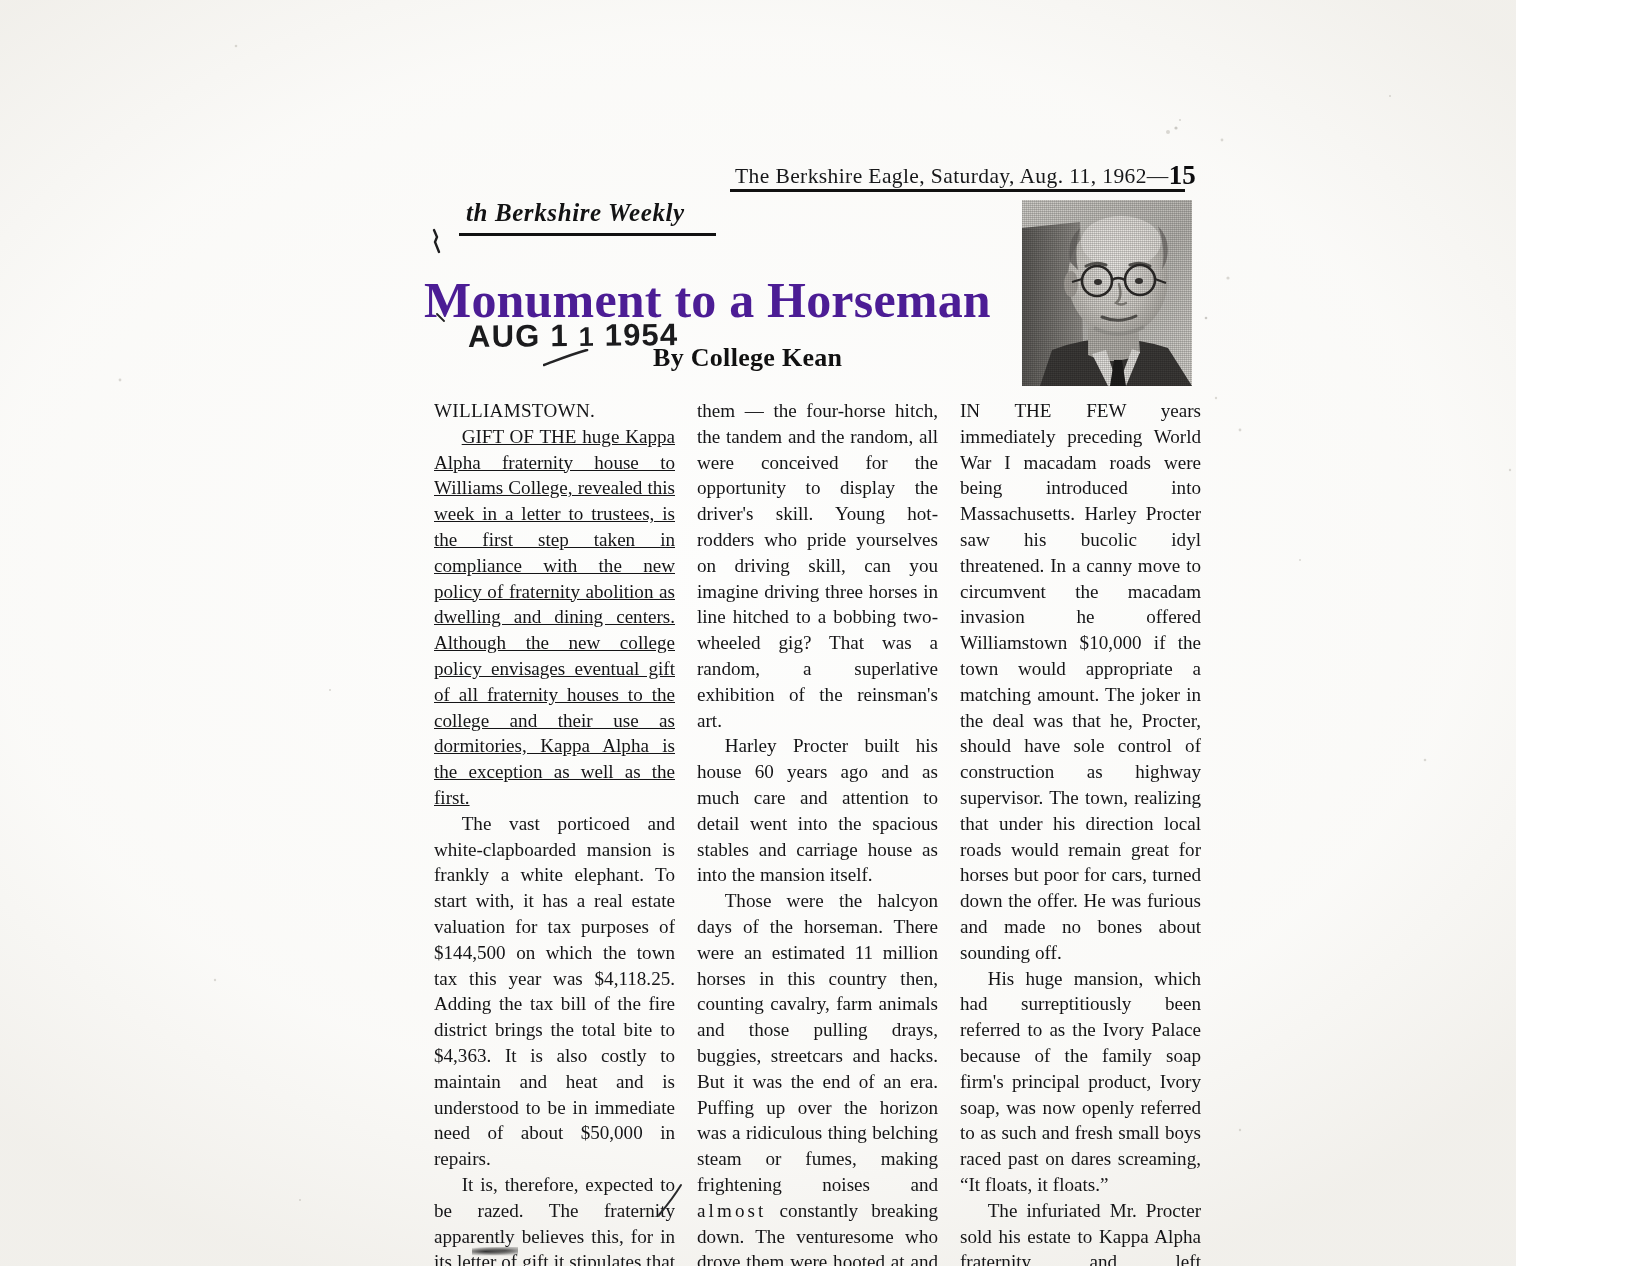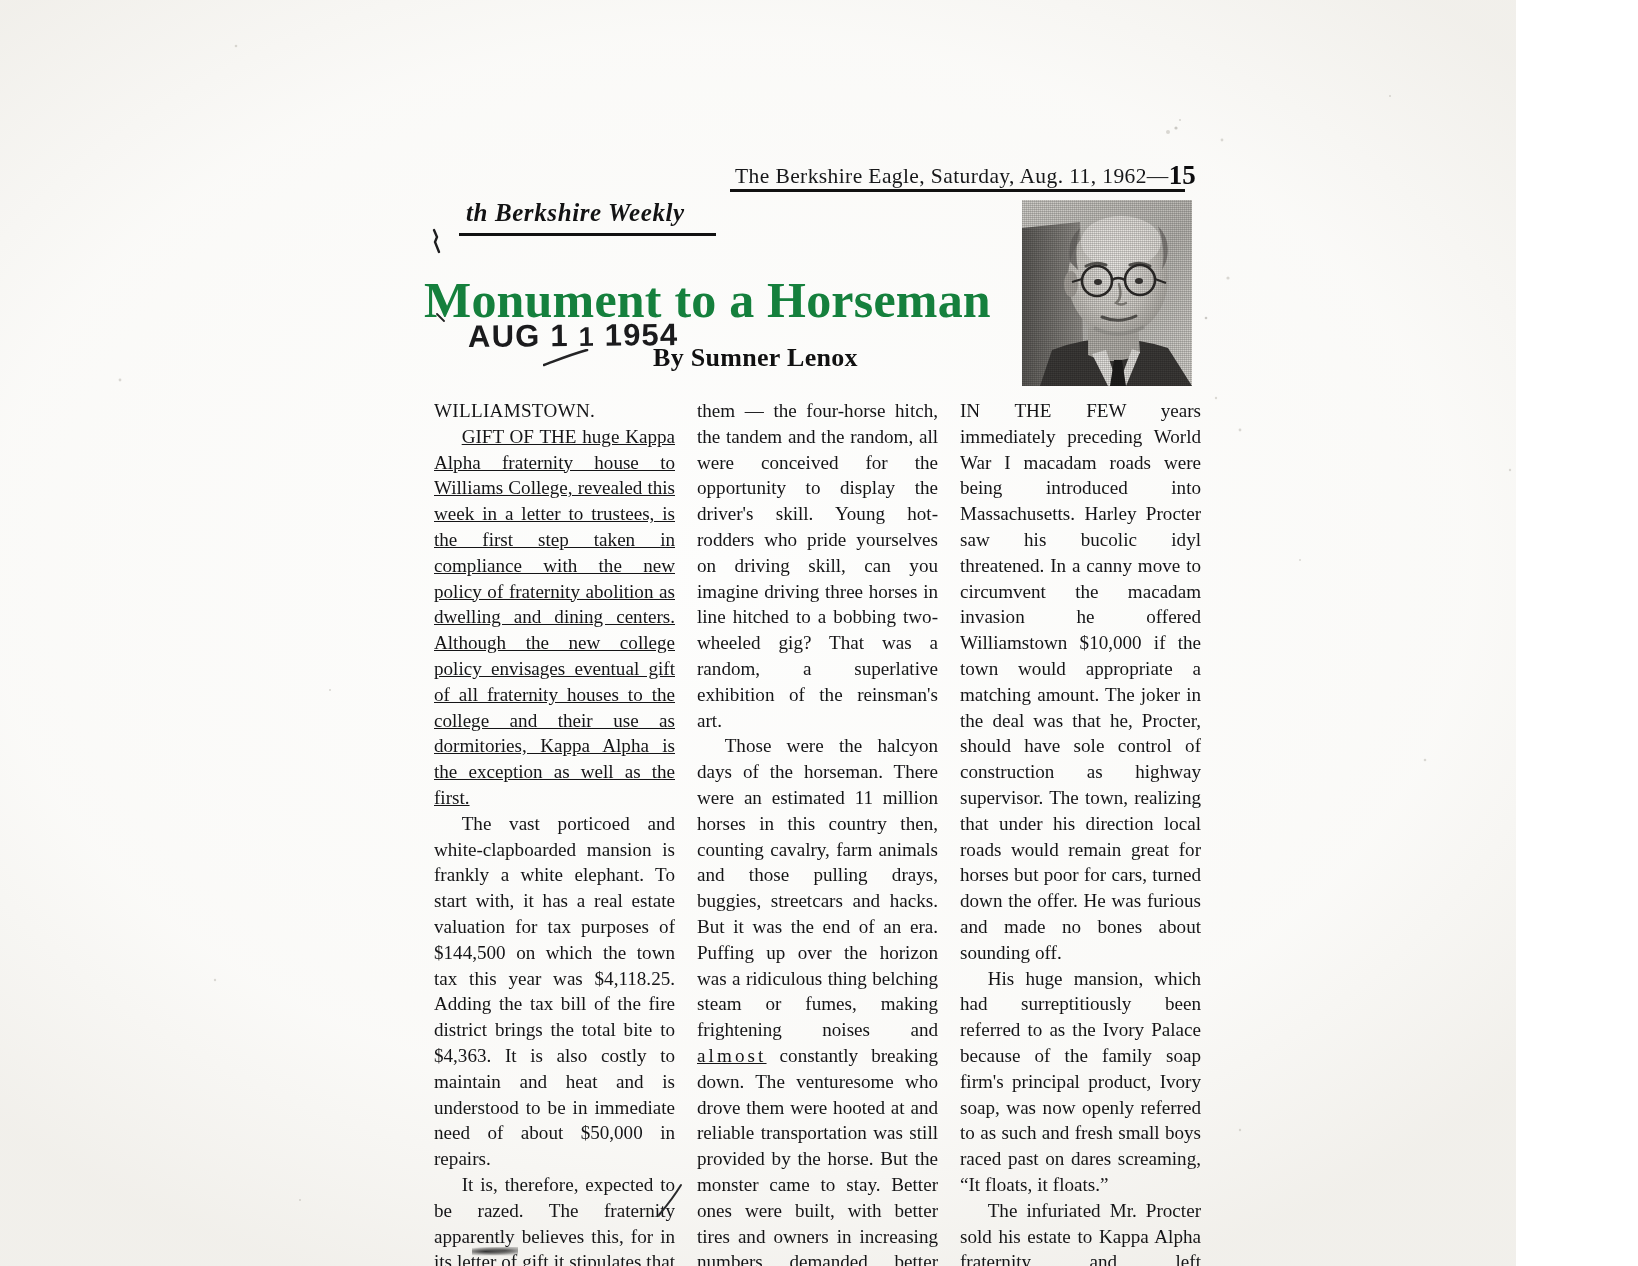--- a/index.html
+++ b/index.html
@@ -99,21 +99,21 @@
   #headline {
     position: absolute;
     left: 424px;
     top: 240px;
     width: 600px;
     font-family: "Liberation Serif", "DejaVu Serif", serif;
     font-weight: 700;
     font-size: 50px;
     line-height: 1.04;
     letter-spacing: .2px;
-    color: #15803d;
+    color: #4c1d95;
     white-space: nowrap;
   }
 
   
   #datestamp {
     position: absolute;
     left: 468px;
     top: 318px;
     font-family: "Liberation Sans", "DejaVu Sans", sans-serif;
     font-weight: 700;
@@ -197,21 +197,21 @@
   }
   .col p + p { text-indent: 1.45em; }
   .col p.dateline {
     text-align: center;
     text-indent: 0;
     letter-spacing: .3px;
   }
   .col p.lead { text-indent: 1.45em; text-decoration: underline; }
 
   
-  .spaced { letter-spacing: 3.1px; text-decoration: underline; }
+  .spaced { letter-spacing: 3.1px; }
 
   
   #smudge {
     position: absolute;
     left: 472px;
     top: 1247px;
     width: 46px;
     height: 9px;
     background:
       radial-gradient(ellipse at 30% 50%, rgba(20,20,20,.80) 0%, rgba(20,20,20,0) 70%),
@@ -300,21 +300,21 @@
   <div id="datestamp">
     <span>AUG</span>
     <span>1</span>
     <span class="d-sm">1</span>
     <span>1954</span>
   </div>
   <svg id="pen-stroke" viewBox="0 0 46 18">
     <path d="M1 16 C12 12, 26 6, 44 1" stroke="#242426" stroke-width="2.6" fill="none" stroke-linecap="round"></path>
   </svg>
 
-  <div id="byline">By Sumner Lenox</div>
+  <div id="byline">By College Kean</div>
 
   <div id="portrait">
     <svg width="170" height="186" viewBox="0 0 170 186">
       <defs>
         <radialGradient id="faceG" cx="46%" cy="44%" r="62%">
           <stop offset="0%" stop-color="#e8e6e2"></stop>
           <stop offset="60%" stop-color="#cfccc6"></stop>
           <stop offset="100%" stop-color="#a9a6a0"></stop>
         </radialGradient>
         <linearGradient id="bgG" x1="0" y1="0" x2="1" y2="1">
@@ -374,20 +374,21 @@
     <div class="col">
       <p class="dateline">WILLIAMSTOWN.</p>
       <p class="lead">GIFT OF THE huge Kappa Alpha fraternity house to Williams College, revealed this week in a letter to trustees, is the first step taken in compliance with the new policy of fraternity abolition as dwelling and dining centers. Although the new college policy envisages eventual gift of all fraternity houses to the college and their use as dormitories, Kappa Alpha is the exception as well as the first.</p>
       <p>The vast porticoed and white-clapboarded mansion is frankly a white elephant. To start with, it has a real estate valuation for tax purposes of $144,500 on which the town tax this year was $4,118.25. Adding the tax bill of the fire district brings the total bite to $4,363. It is also costly to maintain and heat and is understood to be in immediate need of about $50,000 in repairs.</p>
       <p>It is, therefore, expected to be razed. The fraternity apparently believes this, for in its letter of gift it stipulates that a segment of the spacious grounds be retained as a site for a small modern clubhouse.</p>
 
     </div>
 
     <div class="col">
       <p>them — the four-horse hitch, the tandem and the random, all were conceived for the opportunity to display the driver's skill. Young hot-rodders who pride yourselves on driving skill, can you imagine driving three horses in line hitched to a bobbing two-wheeled gig? That was a random, a superlative exhibition of the reinsman's art.</p>
+      <p>Harley Procter built his house 60 years ago and as much care and attention to detail went into the spacious stables and carriage house as into the mansion itself.</p>
       <p>Those were the halcyon days of the horseman. There were an estimated 11 million horses in this country then, counting cavalry, farm animals and those pulling drays, buggies, streetcars and hacks. But it was the end of an era. Puffing up over the horizon was a ridiculous thing belching steam or fumes, making frightening noises and <span class="spaced">almost</span> constantly breaking down. The venturesome who drove them were hooted at and reliable transportation was still provided by the horse. But the monster came to stay. Better ones were built, with better tires and owners in increasing numbers demanded better roads. These were the brainchild of a Scotsman named MacAdam, a name which became anathema to horsemen as his rock and asphalt product  his horses' feet. The Scot's name</p>
 
     </div>
 
     <div class="col">
       <p>IN THE FEW years immediately preceding World War I macadam roads were being introduced into Massachusetts. Harley Procter saw his bucolic idyl threatened. In a canny move to circumvent the macadam invasion he offered Williamstown $10,000 if the town would appropriate a matching amount. The joker in the deal was that he, Procter, should have sole control of construction as highway supervisor. The town, realizing that under his direction local roads would remain great for horses but poor for cars, turned down the offer. He was furious and made no bones about sounding off.</p>
       <p>His huge mansion, which had surreptitiously been referred to as the Ivory Palace because of the family soap firm's principal product, Ivory soap, was now openly referred to as such and fresh small boys raced past on dares screaming, “It floats, it floats.”</p>
       <p>The infuriated Mr. Procter sold his estate to Kappa Alpha fraternity and left Williamstown, never to return. He became a summer resident of Lenox where for 12 years he enjoyed coaching and in the last years of the the Lenox coaching parade was one of its leading supporters. He died in New York May 17, 1920, at 75.</p>
 
     </div>

